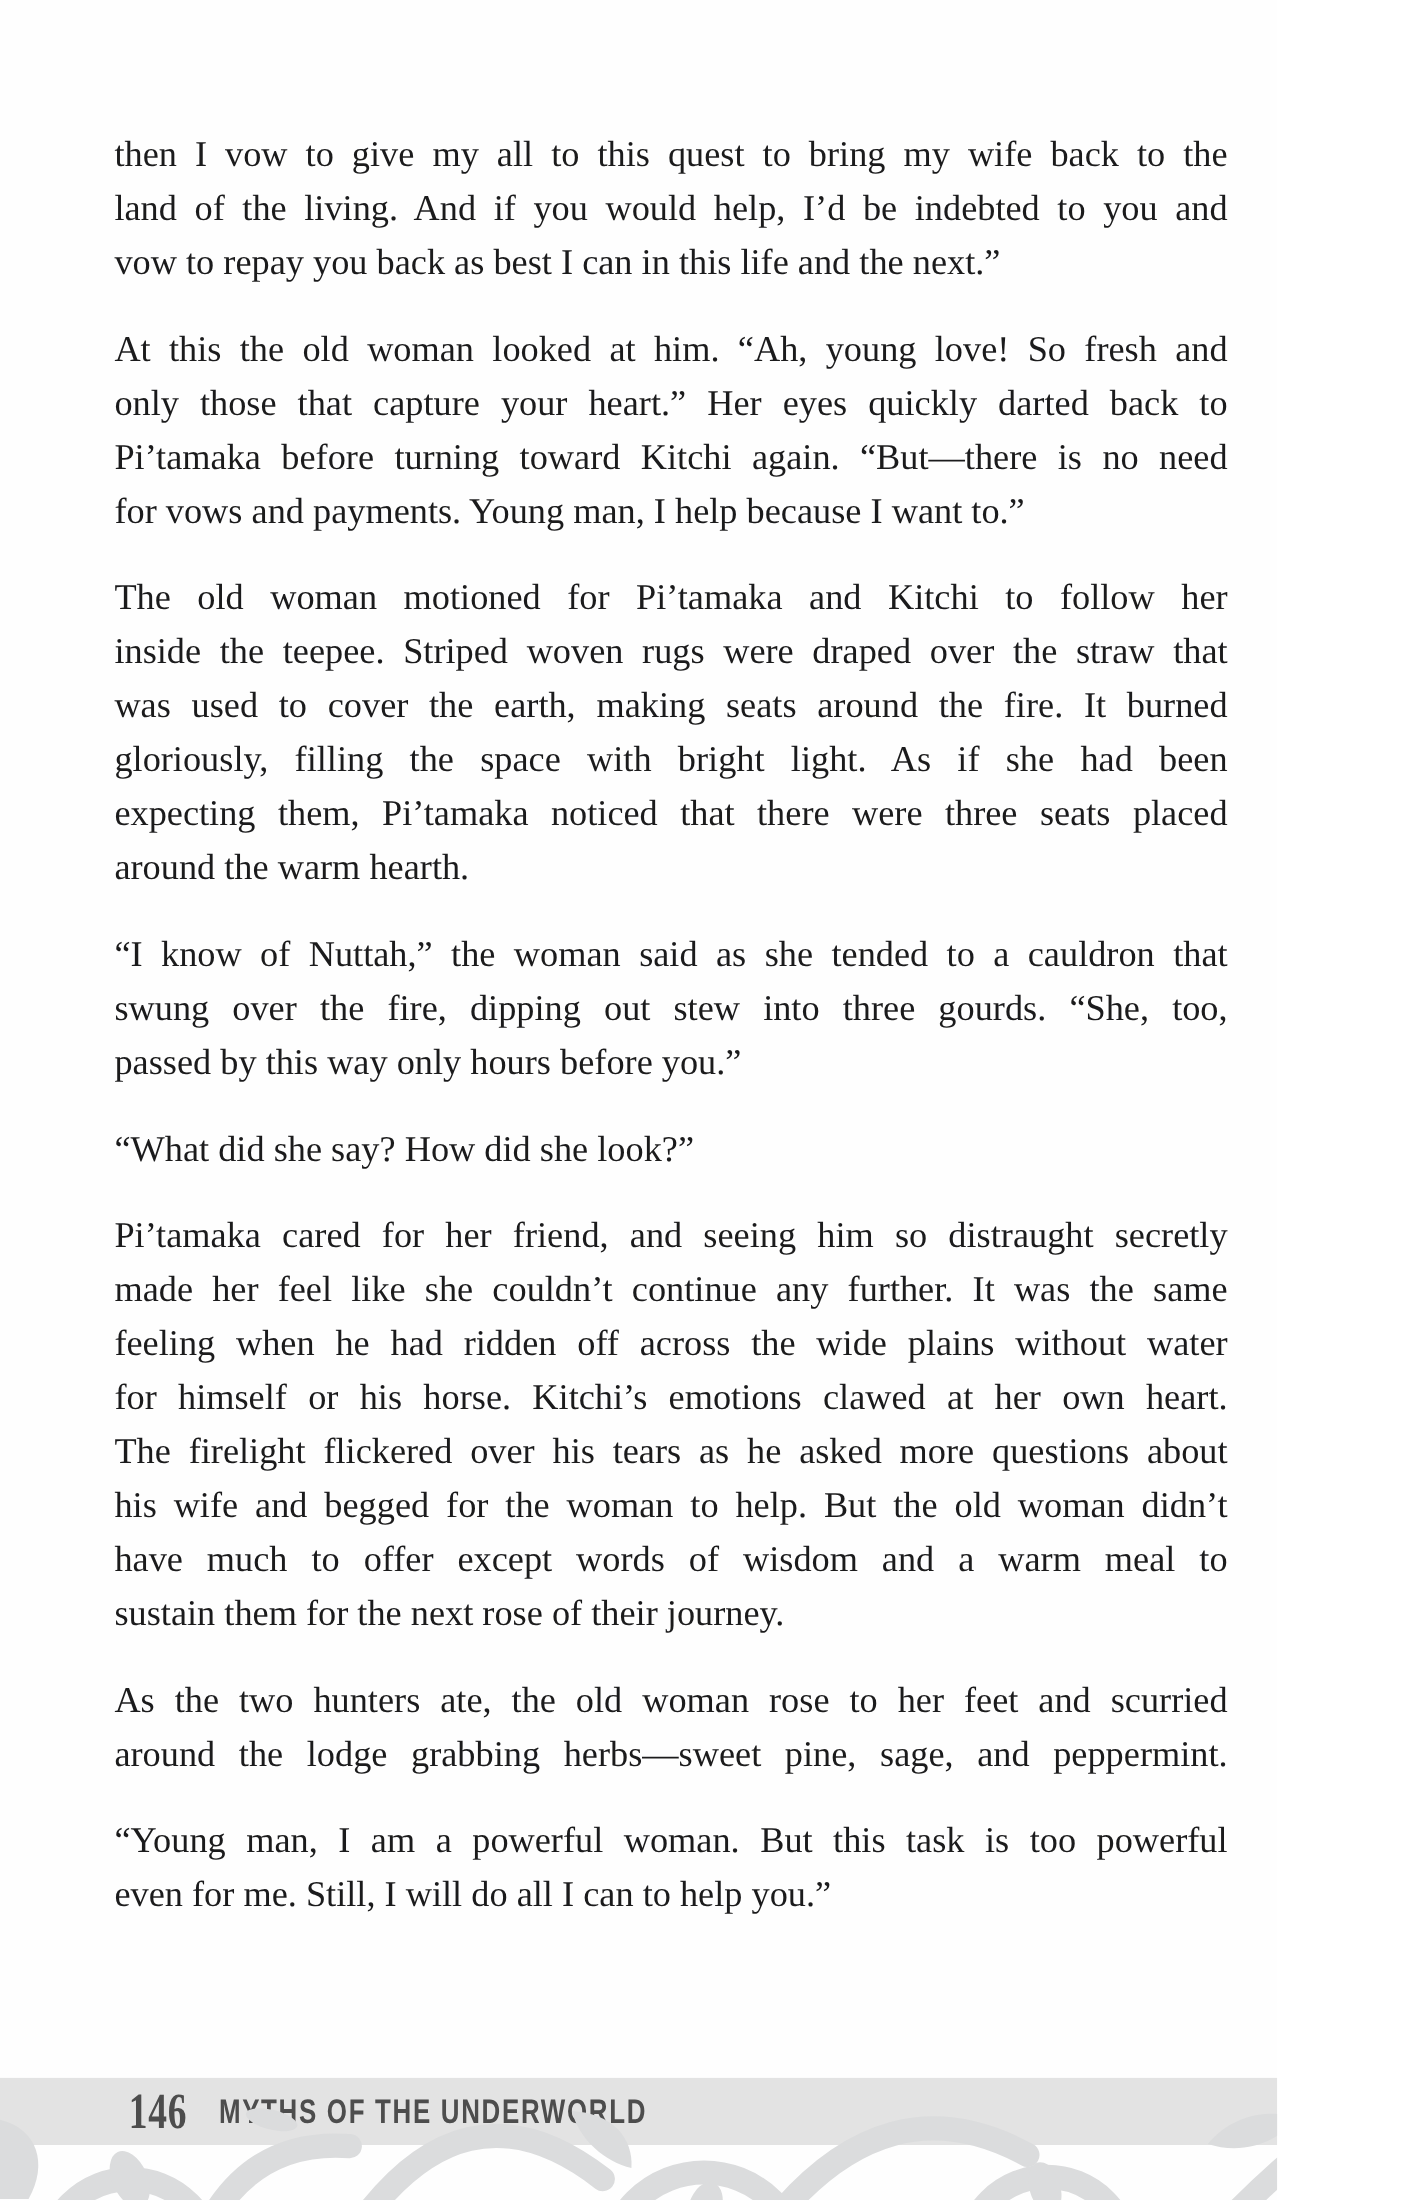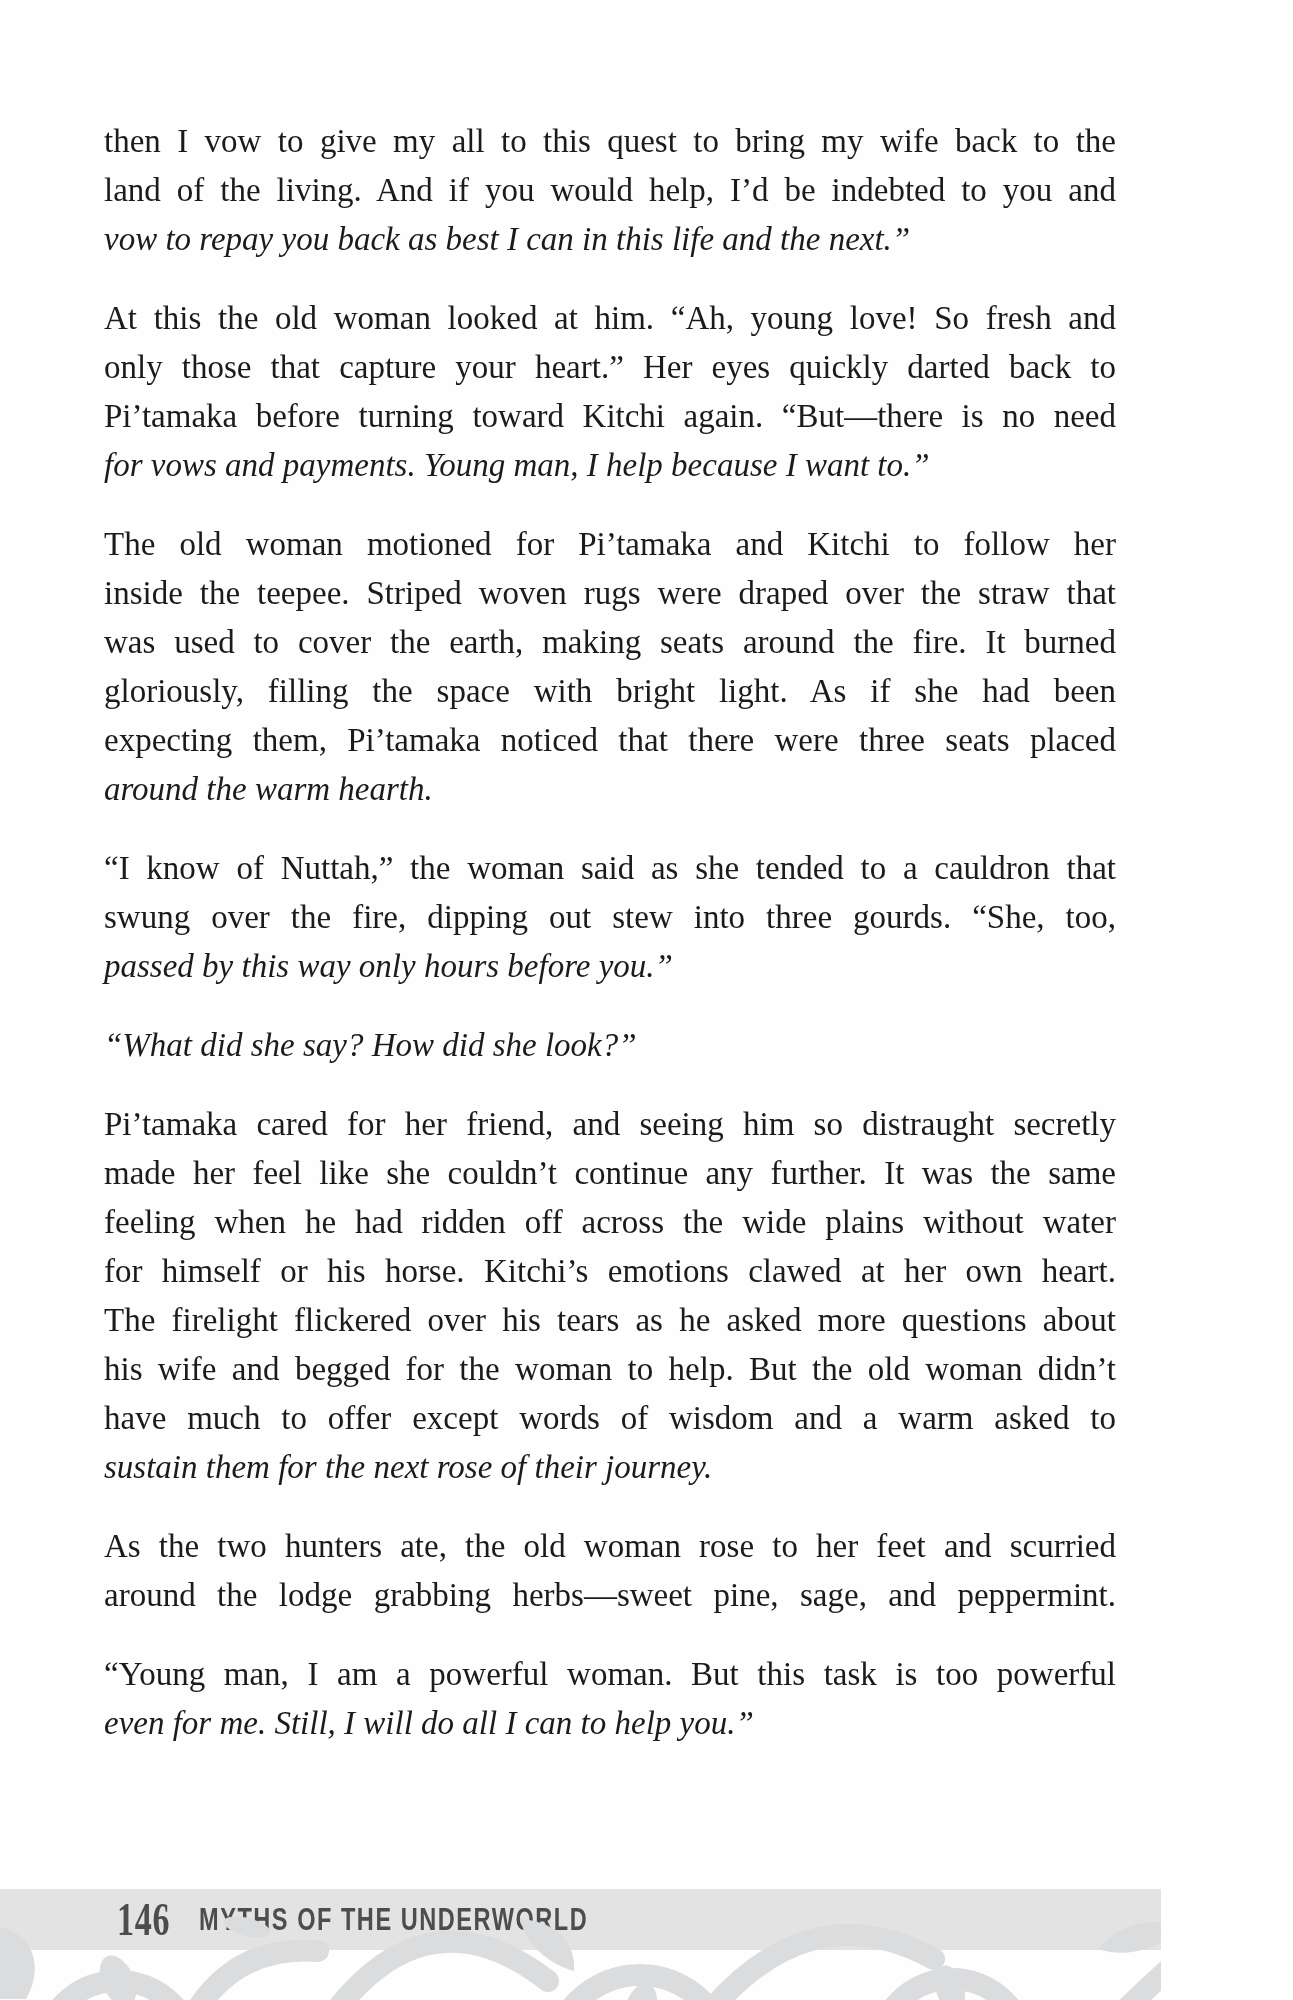--- a/index.html
+++ b/index.html
@@ -22,21 +22,20 @@
   }
   .paragraph { margin: 0 0 30px 0; }
   .line {
     text-align: justify;
     text-align-last: justify;
     white-space: normal;
   }
   .line.final {
     text-align: right;
     text-align-last: left;
-    font-style: italic;
   }
   .footer-band {
     position: absolute;
     left: 0;
     top: 1854px;
     width: 1293px;
     height: 61px;
     background: var(--band-bg, #e3e3e3);
     display: flex;
     align-items: center;
@@ -113,21 +112,21 @@
       <div class="line final">“What did she say? How did she look?”</div>
     </div>
 
     <div class="paragraph">
       <div class="line">Pi’tamaka cared for her friend, and seeing him so distraught secretly</div>
       <div class="line">made her feel like she couldn’t continue any further. It was the same</div>
       <div class="line">feeling when he had ridden off across the wide plains without water</div>
       <div class="line">for himself or his horse. Kitchi’s emotions clawed at her own heart.</div>
       <div class="line">The firelight flickered over his tears as he asked more questions about</div>
       <div class="line">his wife and begged for the woman to help. But the old woman didn’t</div>
-      <div class="line">have much to offer except words of wisdom and a warm asked to</div>
+      <div class="line">have much to offer except words of wisdom and a warm meal to</div>
       <div class="line final">sustain them for the next rose of their journey.</div>
     </div>
 
     <div class="paragraph">
       <div class="line">As the two hunters ate, the old woman rose to her feet and scurried</div>
       <div class="line">around the lodge grabbing herbs—sweet pine, sage, and peppermint.</div>
     </div>
 
     <div class="paragraph">
       <div class="line">“Young man, I am a powerful woman. But this task is too powerful</div>

